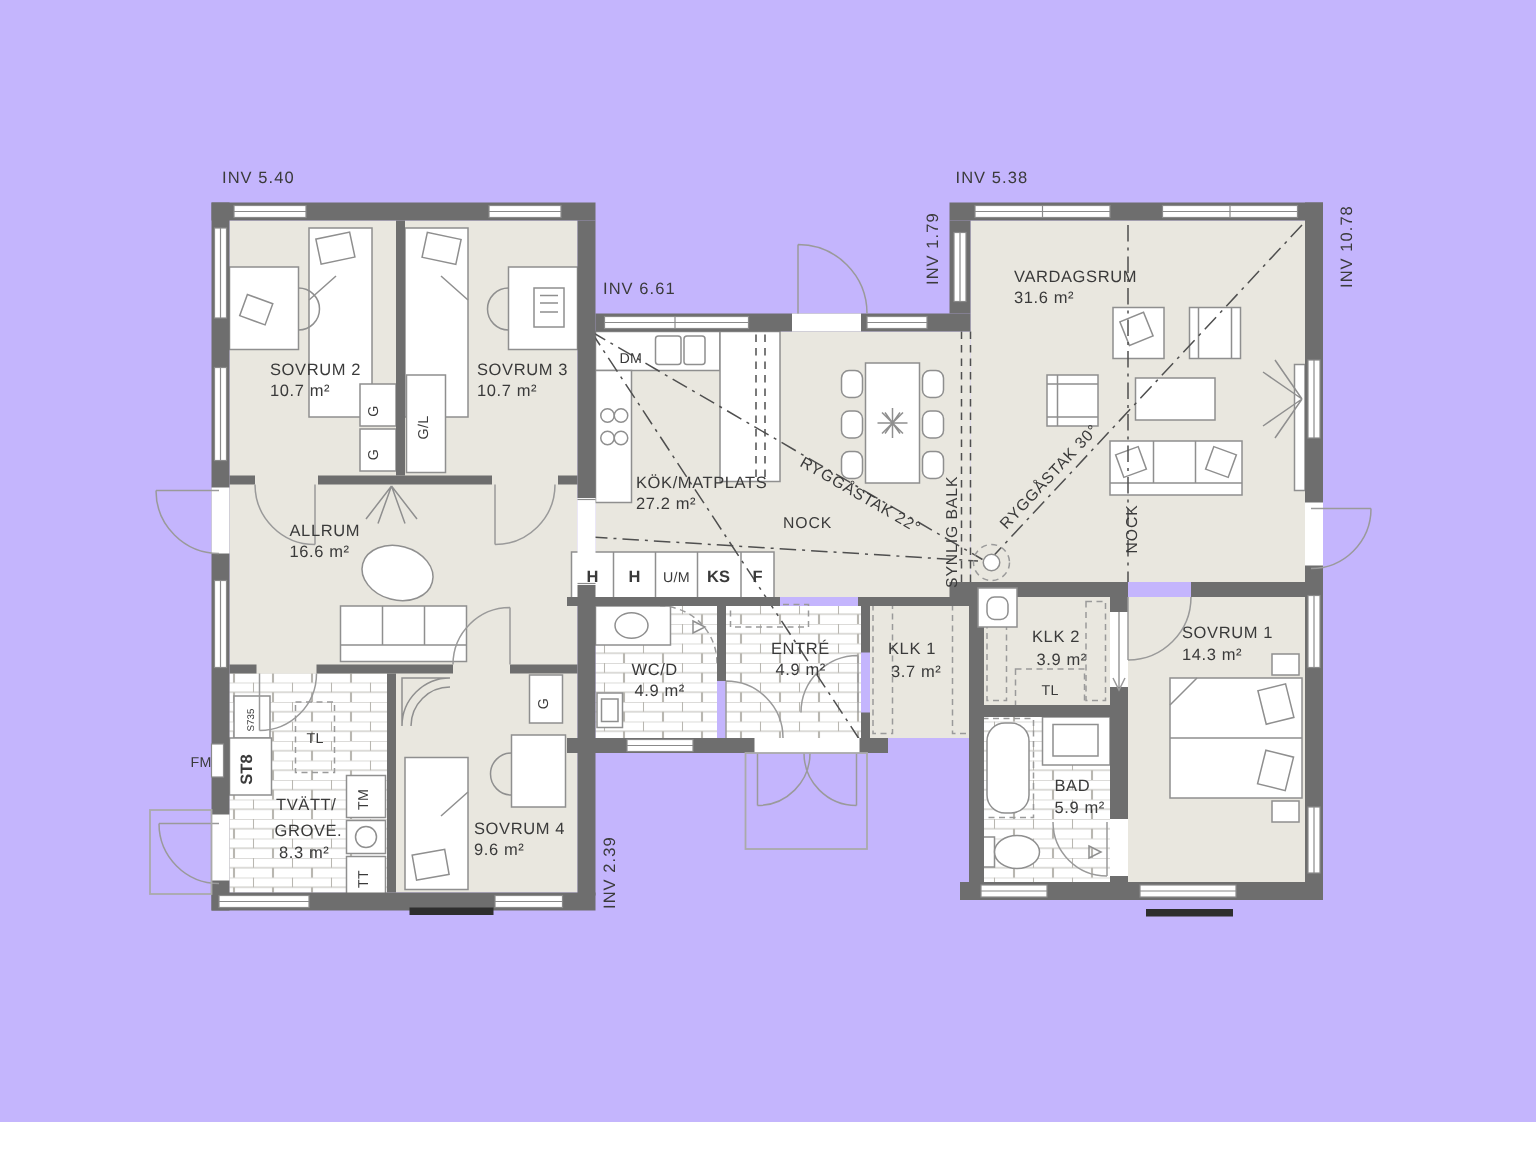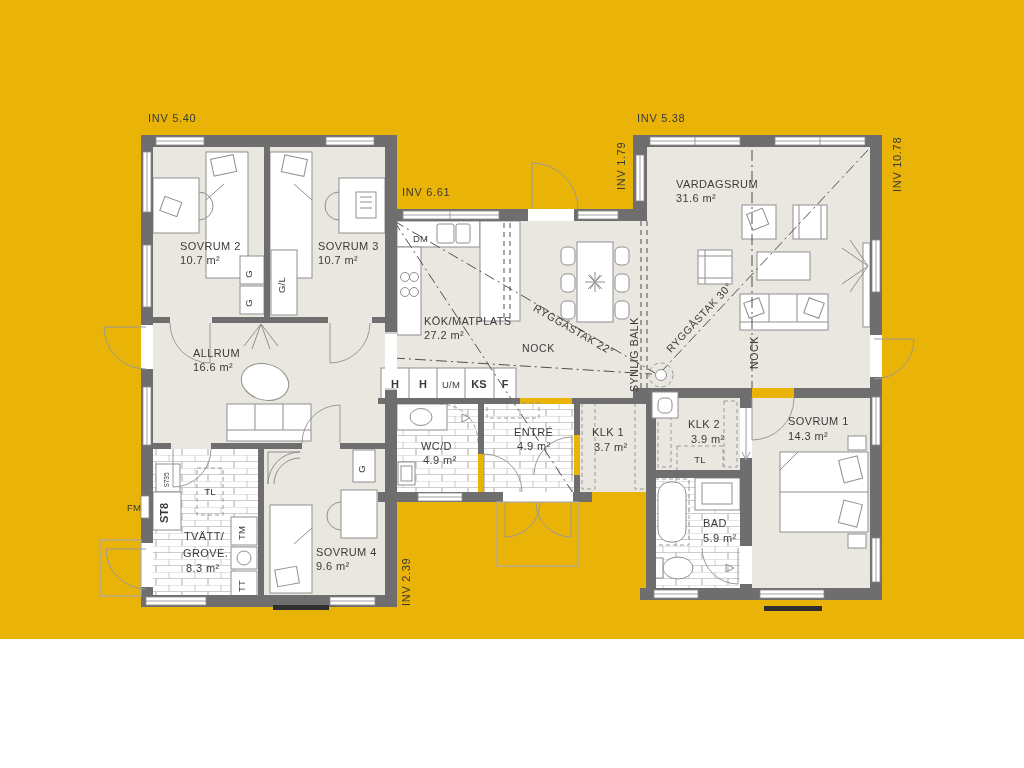--- a/index.html
+++ b/index.html
@@ -1,16 +1,16 @@
 <!DOCTYPE html>
 <html><head>
 <meta charset="utf-8">
 <style>
   html,body{margin:0;padding:0;background:#fff;}
-  #stage{position:relative;width:1024px;height:639px;background:#eab308;overflow:hidden;}
+  #stage{position:relative;width:1024px;height:748px;background:#c4b5fd;overflow:hidden;}
   svg text{font-family:"Liberation Sans",sans-serif;fill:#3a3a3a;}
   .rm{font-size:11px;letter-spacing:.4px;}
   .dim{font-size:11px;letter-spacing:.7px;}
   .roof{font-size:10.5px;letter-spacing:.6px;}
   .fx{font-size:9.5px;letter-spacing:.2px;}
   .fx-b{font-size:11px;font-weight:bold;}
   .fx-sm{font-size:6.5px;}
   .wall{fill:#6e6e6e;stroke:none;}
   .floor{fill:#e9e7df;stroke:none;}
   .tilefloor{stroke:#b9b7b1;stroke-width:.7;}

